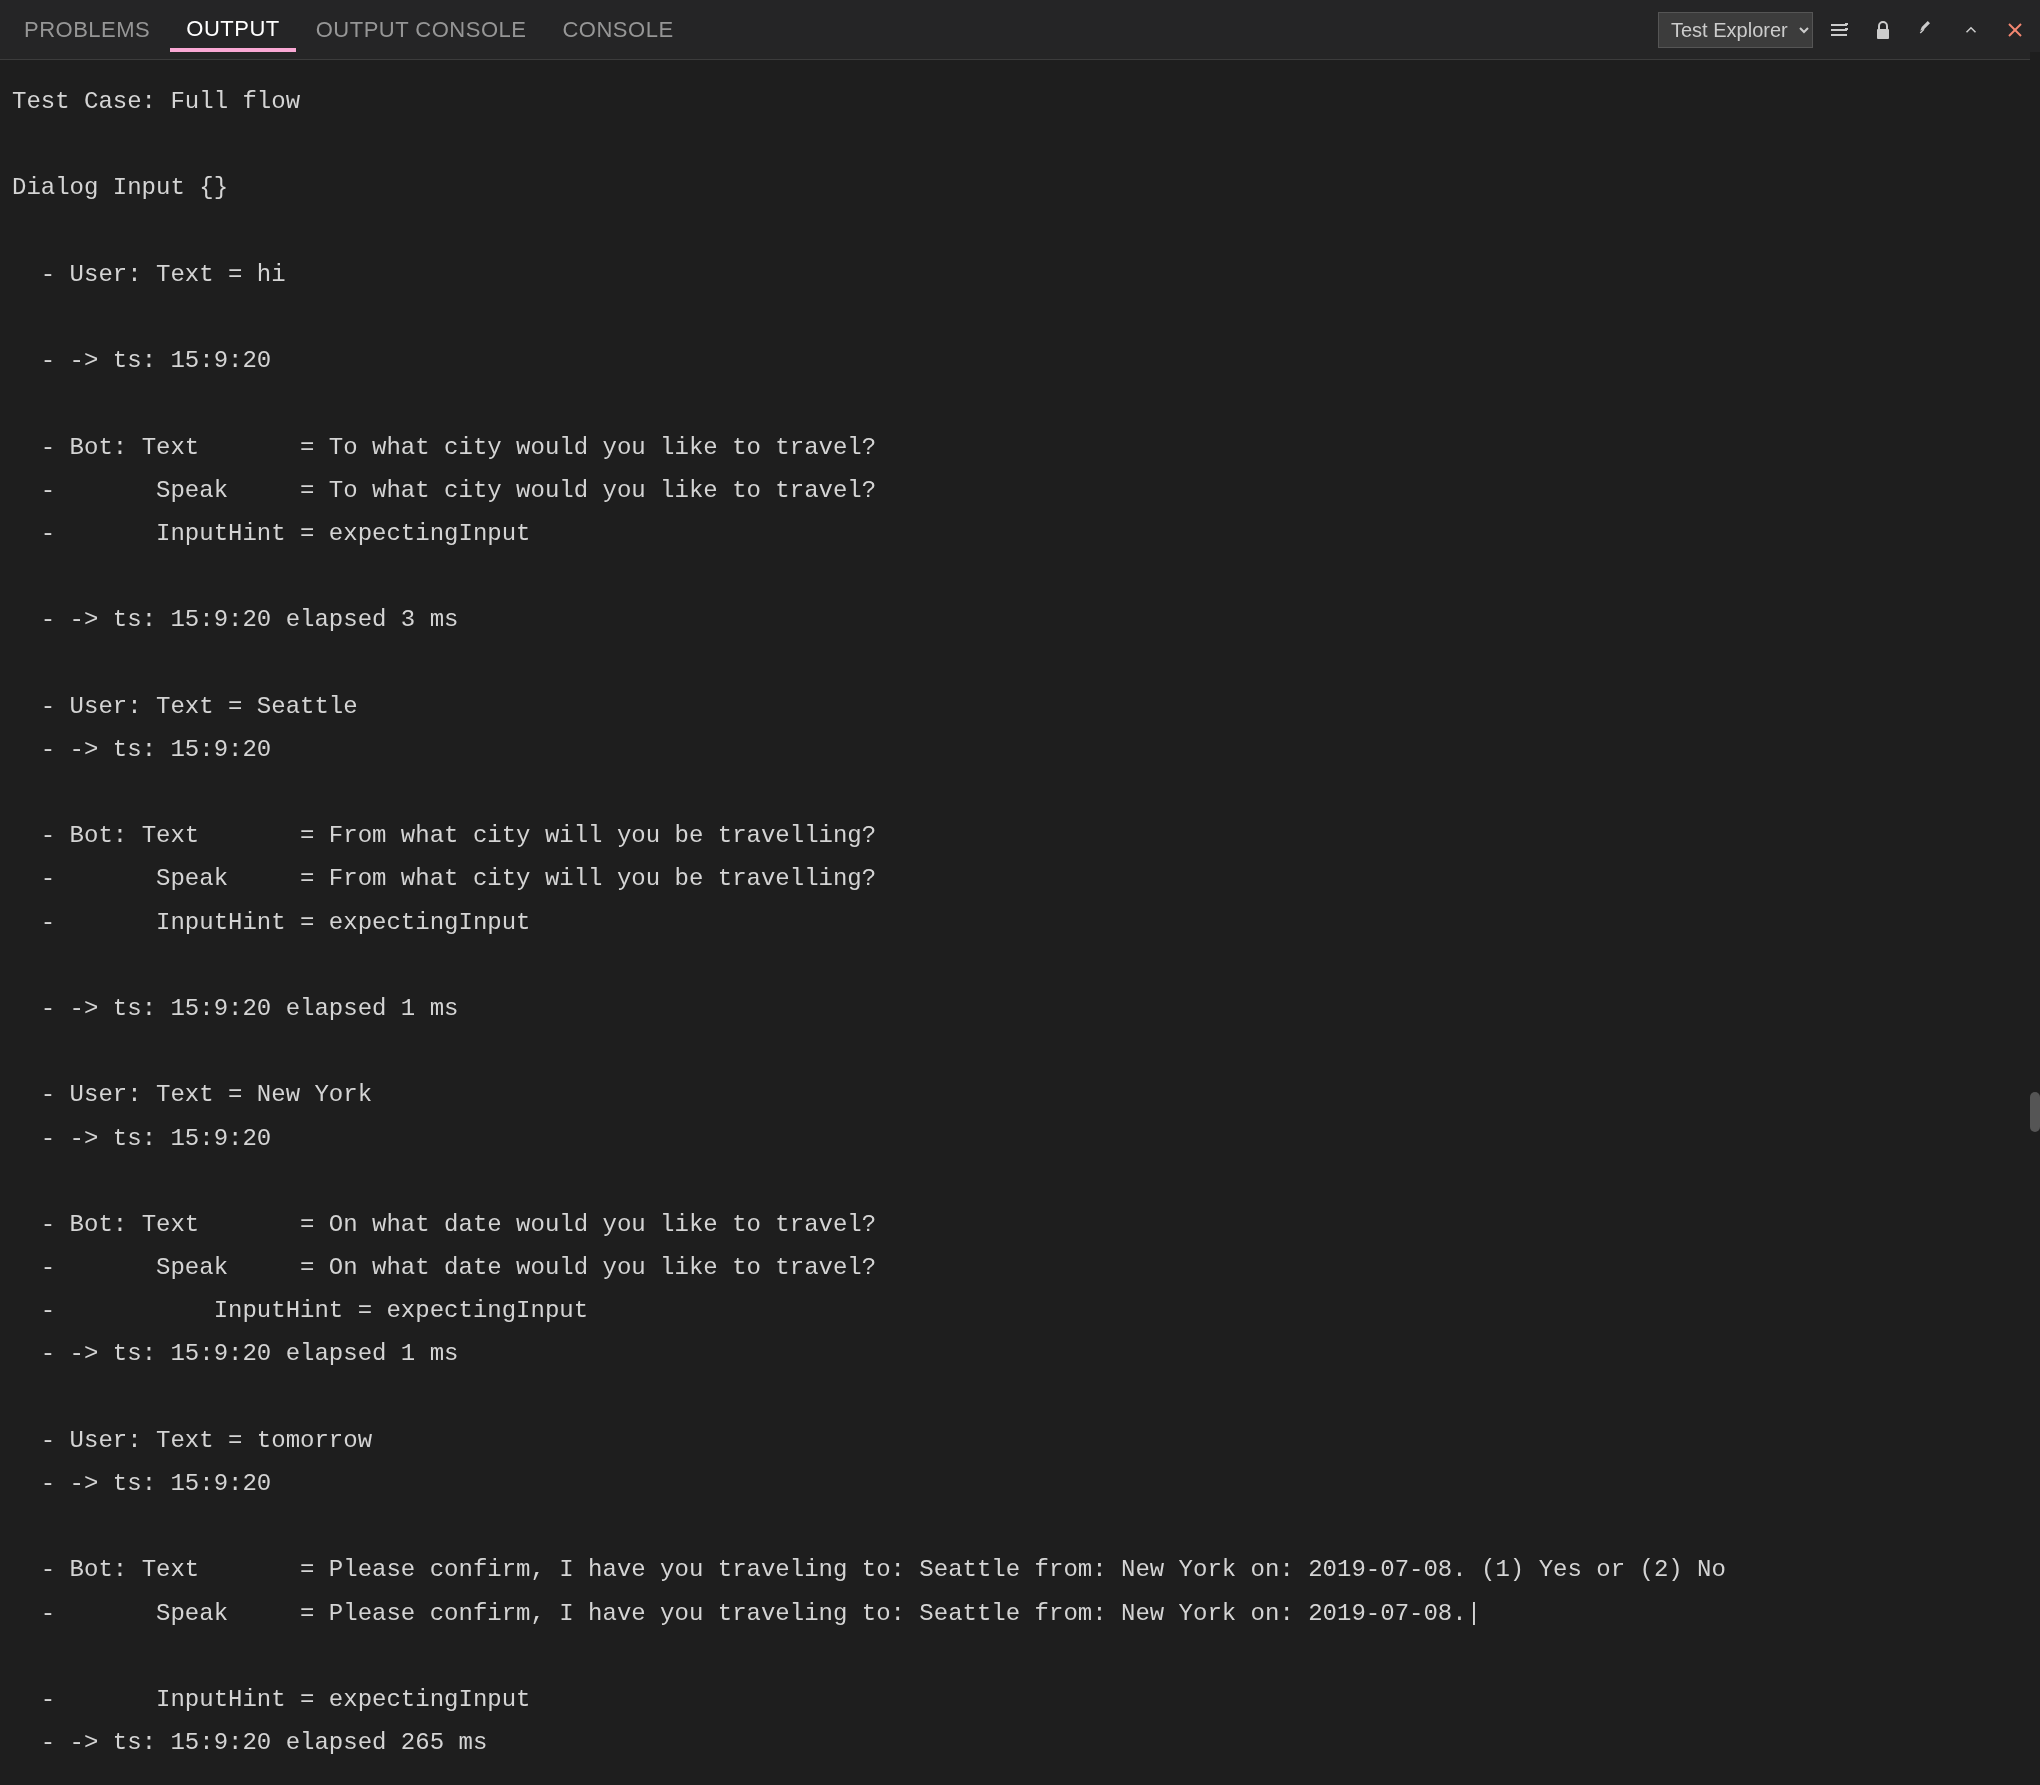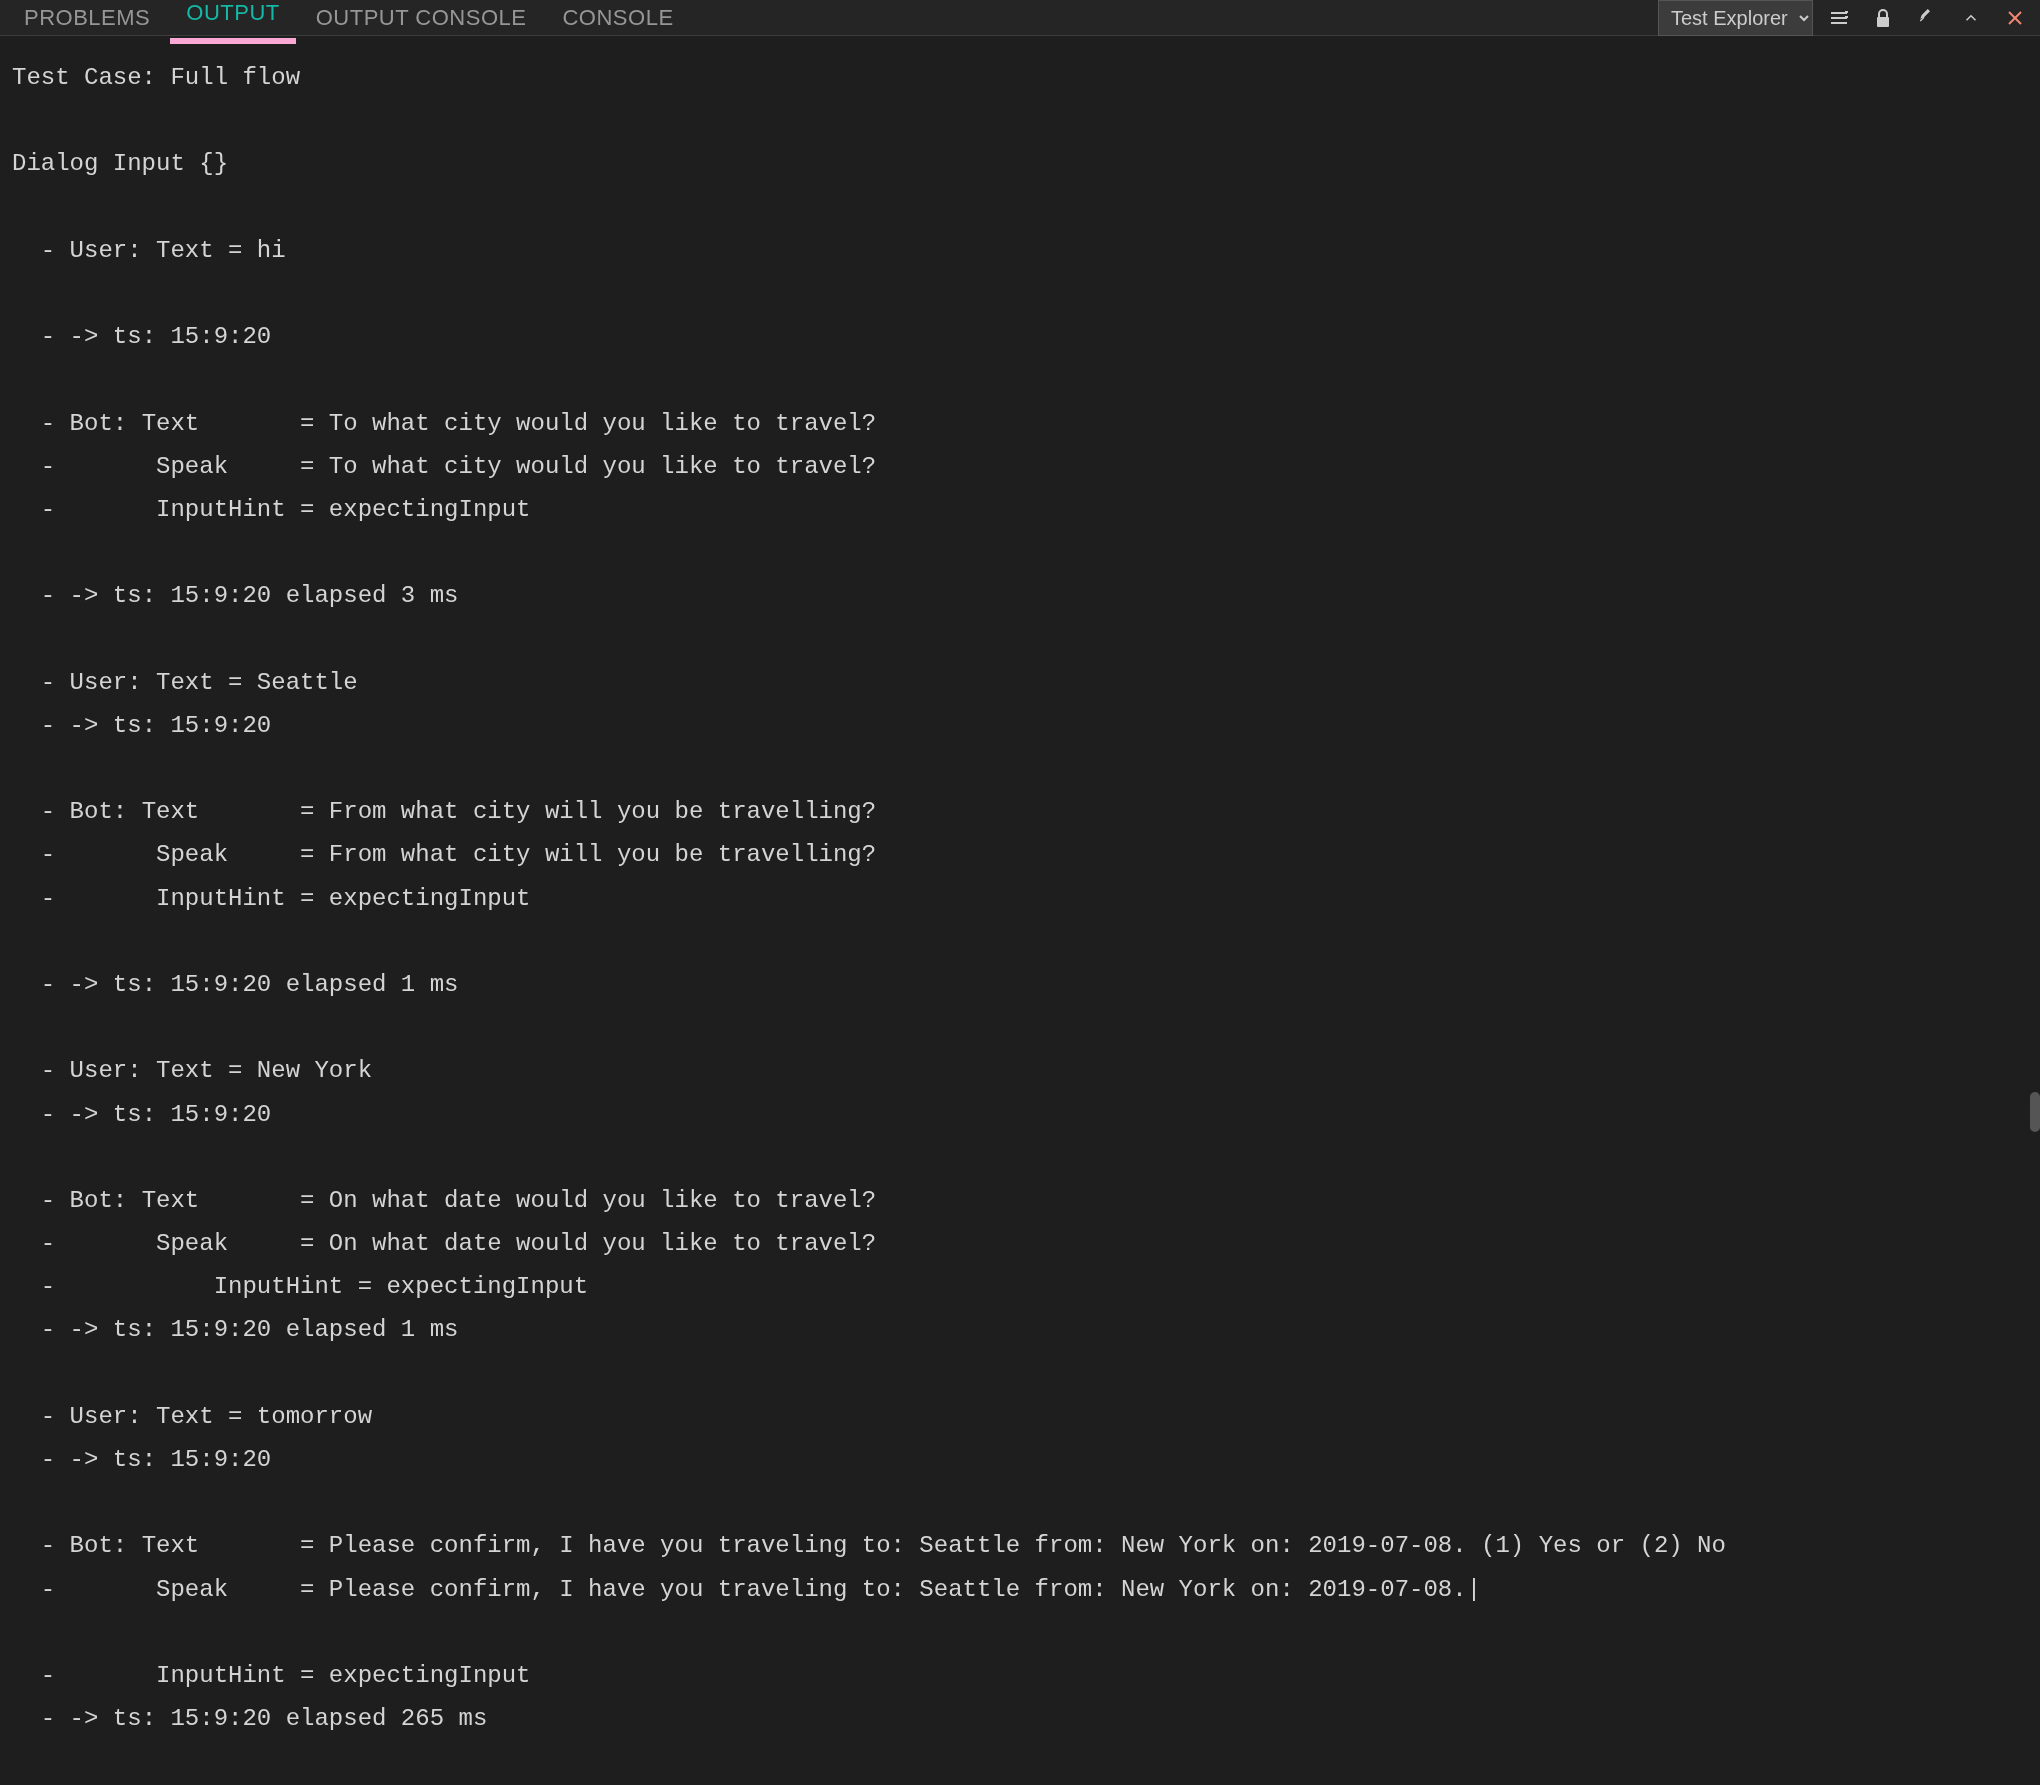--- a/index.html
+++ b/index.html
@@ -23,21 +23,21 @@
       flex-direction: column;
       height: 100%;
       width: 100%;
     }
 
     .tab-bar {
       display: flex;
       align-items: center;
       background-color: #252526;
       border-bottom: 1px solid #3c3c3c;
-      height: 36px;
+      height: 60px;
       padding: 0 8px;
       flex-shrink: 0;
     }
 
     .tab-bar-left {
       display: flex;
       align-items: center;
       gap: 4px;
       flex: 1;
     }
@@ -45,23 +45,23 @@
     .tab-item {
       padding: 8px 16px;
       font-size: 22px;
       color: #969696;
       cursor: pointer;
       letter-spacing: 0.5px;
       font-family: -apple-system, BlinkMacSystemFont, 'Segoe UI', sans-serif;
     }
 
     .tab-item.active {
-      color: #14b8a6;
-      border-bottom: 6px solid #f9a8d4;
-      padding-bottom: 12px;
+      color: #ffffff;
+      border-bottom: 4px solid #f9a8d4;
+      padding-bottom: 6px;
     }
 
     .tab-bar-right {
       display: flex;
       align-items: center;
       gap: 8px;
     }
 
     .dropdown-select {
       background-color: #3c3c3c;

